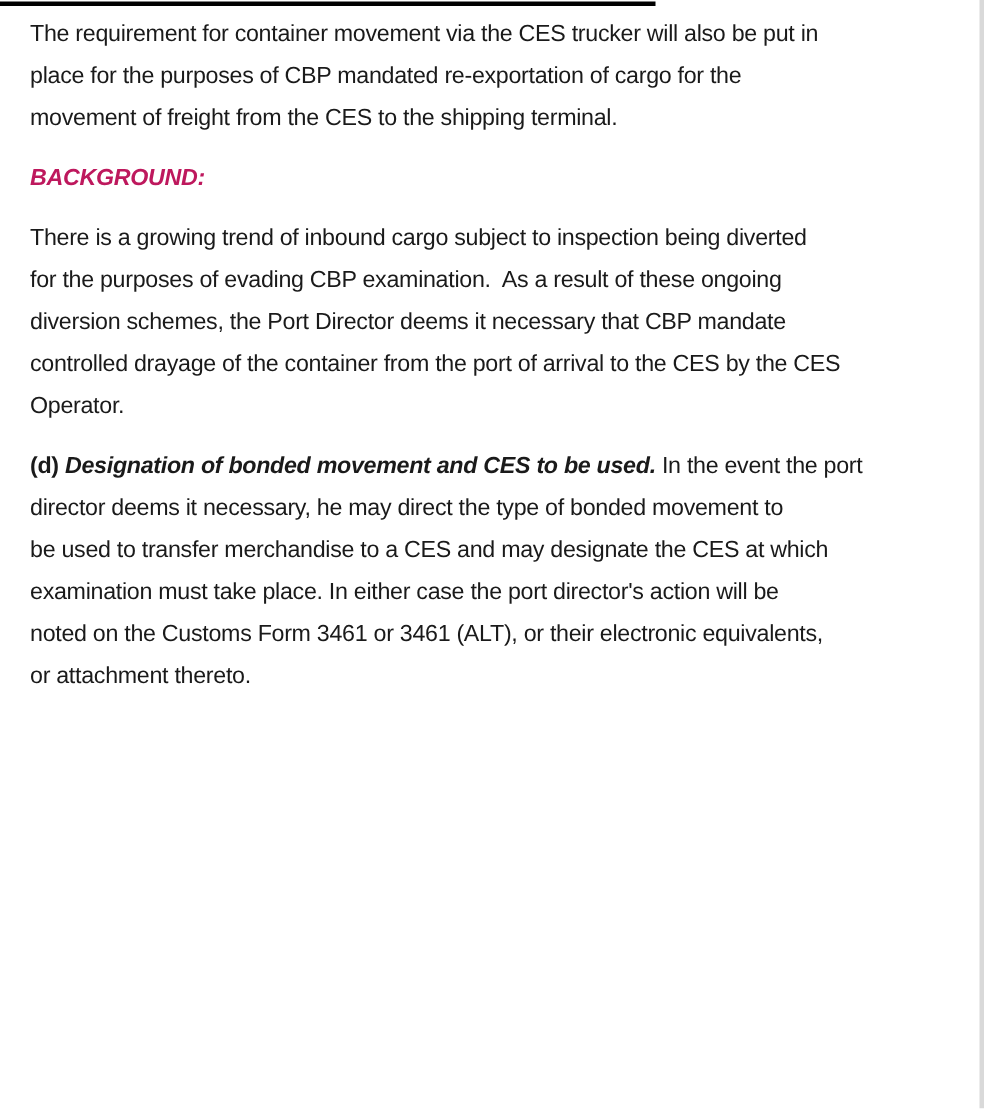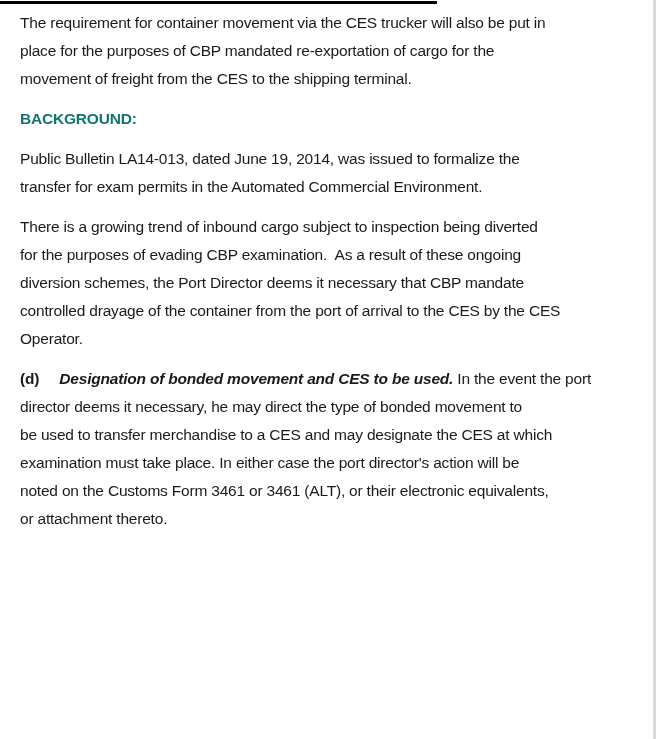--- a/index.html
+++ b/index.html
@@ -42,41 +42,40 @@
   .para {
     font-size: 15.5px;
     line-height: 28px;
     letter-spacing: -0.2px;
     color: #1a1a1a;
     white-space: pre-line;
     margin: 0 0 12px 0;
   }
   .heading {
     font-weight: bold;
-    color: #0f766e;
+    color: #be185d;
+    font-style: italic;
   }
   .bold { font-weight: bold; }
-  .bold-italic { font-weight: bold; font-style: italic; padding-left: 16px; }
+  .bold-italic { font-weight: bold; font-style: italic; }
 </style>
 </head>
 <body>
 
 <div class="page">
   <div class="top-line"></div>
 
   <div class="content">
     <p class="para">The requirement for container movement via the CES trucker will also be put in
 place for the purposes of CBP mandated re-exportation of cargo for the
 movement of freight from the CES to the shipping terminal.</p>
 
 
     <p class="para heading">BACKGROUND:</p>
 
-    <p class="para">Public Bulletin LA14-013, dated June 19, 2014, was issued to formalize the
-transfer for exam permits in the Automated Commercial Environment.</p>
 
     <p class="para">There is a growing trend of inbound cargo subject to inspection being diverted
 for the purposes of evading CBP examination.&nbsp; As a result of these ongoing
 diversion schemes, the Port Director deems it necessary that CBP mandate
 controlled drayage of the container from the port of arrival to the CES by the CES
 Operator.</p>
 
 
 
     <p class="para"><span class="bold">(d)</span><span class="bold-italic"> Designation of bonded movement and CES to be used.</span><span> In the event the port

